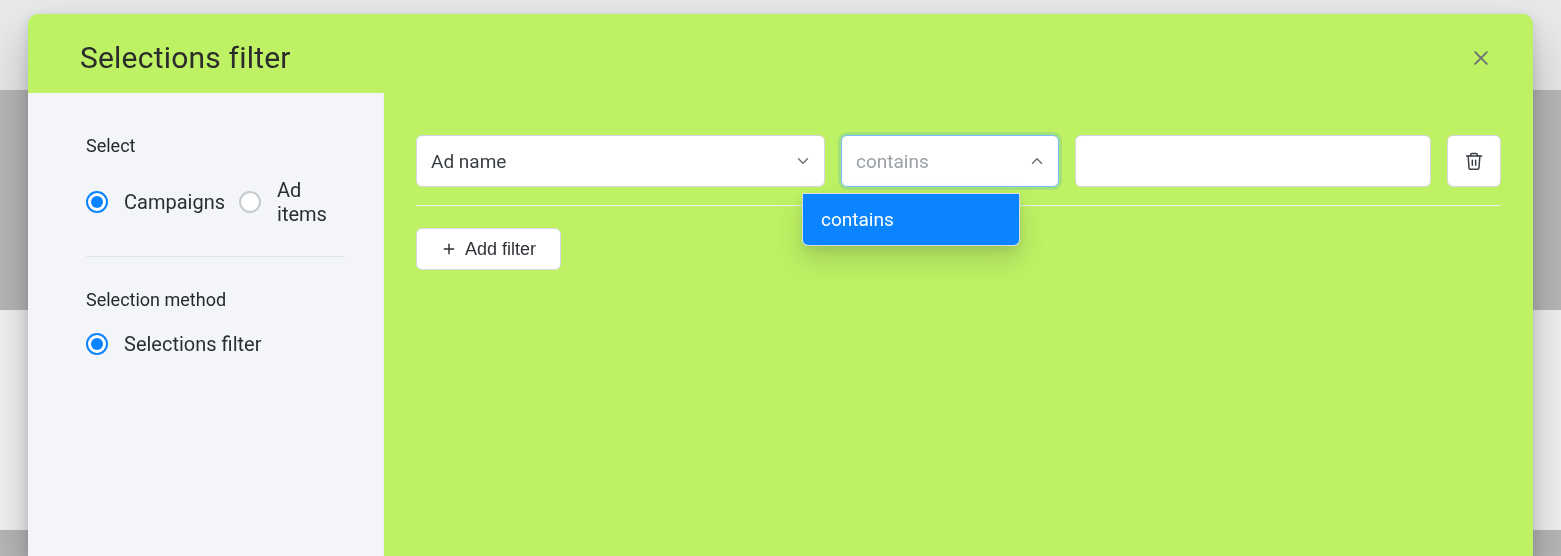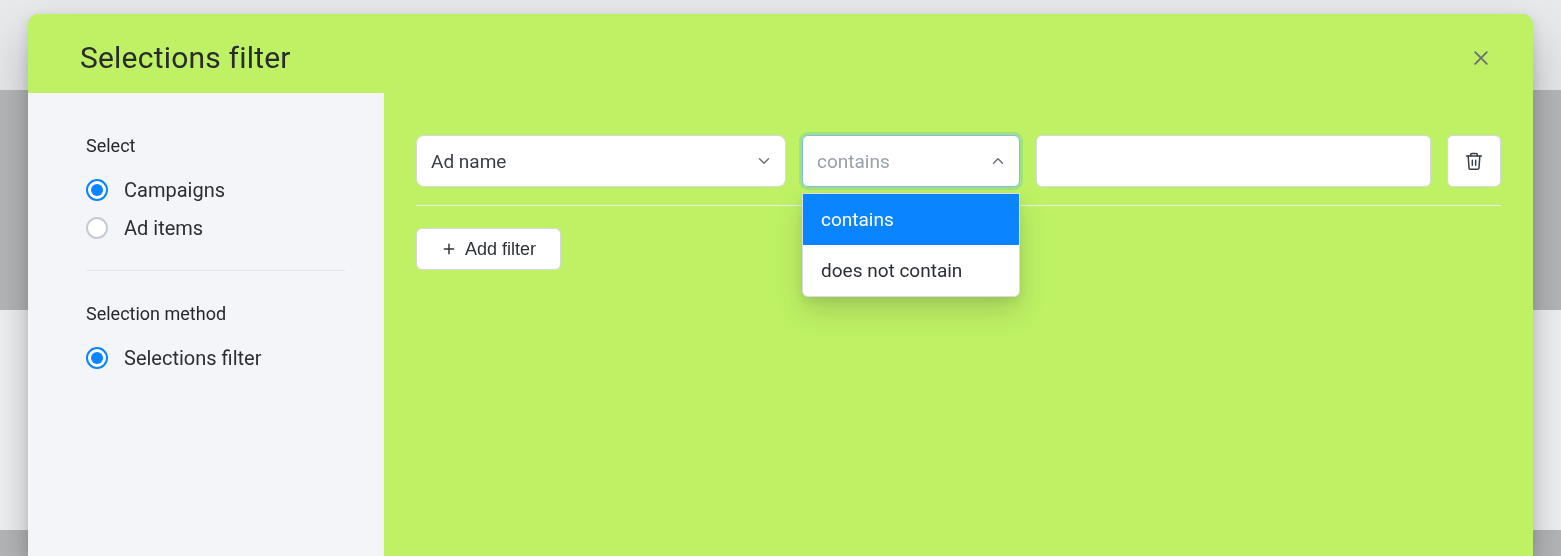--- a/index.html
+++ b/index.html
@@ -59,21 +59,21 @@
     background: #f3f5f9;
     padding: 42px 38px 40px 58px;
     border-right: 1px solid #eef0f4;
   }
   .section-title {
     font-size: 18px;
     font-weight: 400;
     color: #25292e;
     margin-bottom: 22px;
   }
-  .radio-list { display: flex; flex-direction: column; gap: 14px; }
+  .radio-list { display: flex; flex-direction: row; gap: 14px; }
   .radio-item {
     display: flex;
     align-items: center;
     gap: 16px;
     cursor: pointer;
   }
   .radio {
     width: 22px; height: 22px;
     border-radius: 50%;
     border: 2px solid #c6cad1;
@@ -123,21 +123,21 @@
     border-radius: 6px;
     background: #fff;
     font-size: 19px;
     color: #3a3f45;
     padding: 0 44px 0 14px;
     display: flex;
     align-items: center;
     cursor: pointer;
     position: relative;
   }
-  .select.field { width: 370px; border-radius: 8px; }
+  .select.field { width: 409px; }
   .select.operator { width: 218px; border-color: #7dbaff; box-shadow: 0 0 0 3px rgba(10,132,255,0.15); }
   .select .placeholder { color: #9aa0a8; }
   .select .caret {
     position: absolute;
     right: 12px; top: 50%;
     transform: translateY(-50%);
     color: #6e737b;
   }
   .text-input { flex: 1 1 auto; cursor: text; padding-right: 14px; min-width: 200px; }
 
@@ -276,21 +276,18 @@
         <svg width="16" height="16" viewBox="0 0 24 24" fill="none" stroke="currentColor" stroke-width="2.2" stroke-linecap="round">
             <path d="M12 5v14M5 12h14"></path>
           </svg>
         <span>Add filter</span>
       </button>
 
       <div class="dropdown" id="operator-dropdown" style="left: 418px; top: 100px; width: 218px;">
         <div class="dropdown-item selected">
           <span>contains</span>
         </div>
-        <div class="dropdown-item">
-          <span>does not contain</span>
-        </div>
       </div>
 
     </main>
 
   </div>
 </div>
 
 </body></html>

